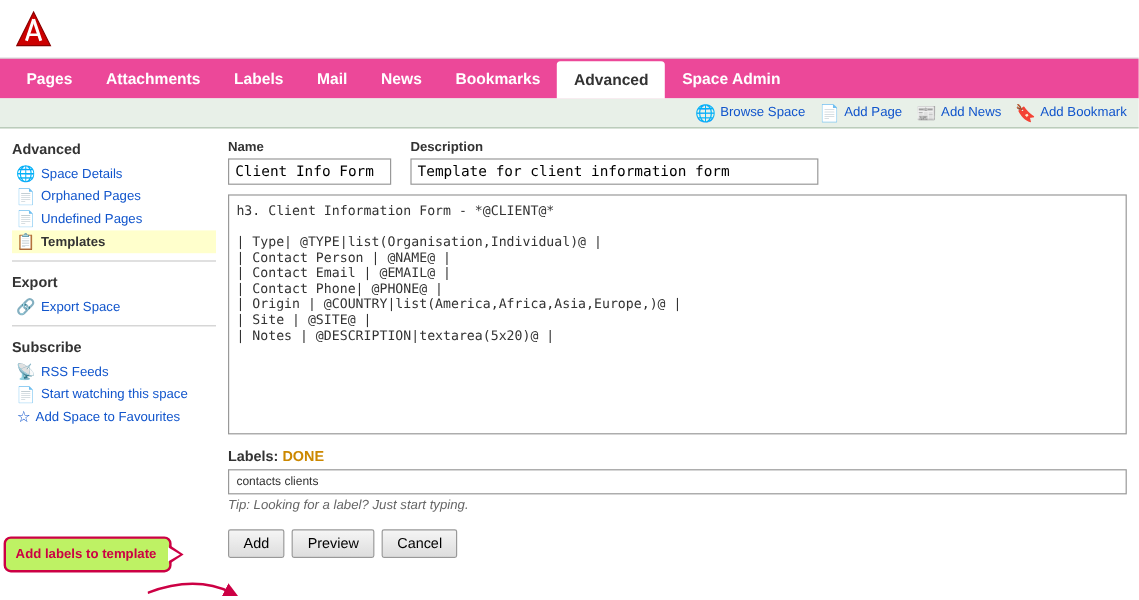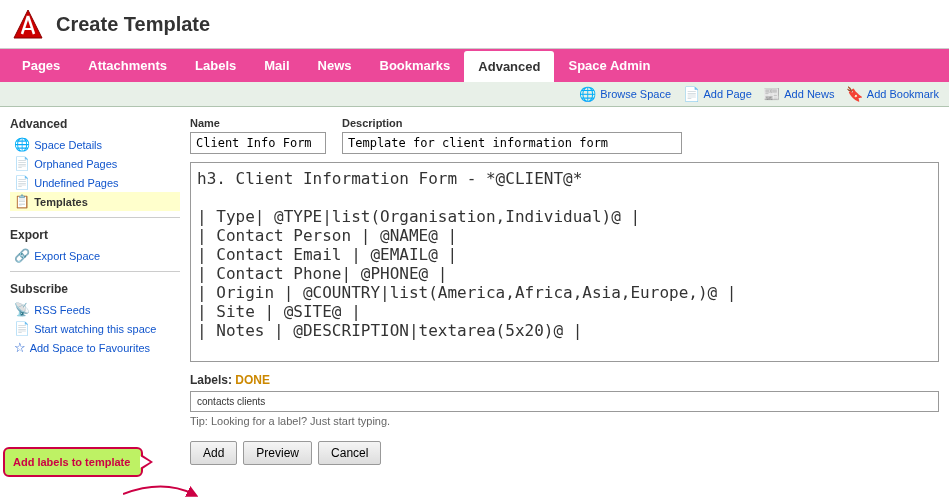--- a/index.html
+++ b/index.html
@@ -39,28 +39,28 @@
 
     
     #content { flex: 1; }
     .form-row { display: flex; gap: 16px; margin-bottom: 8px; align-items: flex-start; }
     .form-group { display: flex; flex-direction: column; gap: 3px; }
     .form-label { font-weight: bold; font-size: 11px; color: #333; }
     .form-input { border: 1px solid #999; padding: 3px 5px; font-size: 12px; font-family: monospace; }
     #name-input { width: 136px; }
     #desc-input { width: 340px; }
 
-    #template-body { width: 100%; height: 200px; border: 1px solid #999; padding: 6px; font-family: monospace; font-size: 16px; resize: none; color: #333; background: #fff; overflow-y: scroll; }
+    #template-body { width: 100%; height: 200px; border: 1px solid #999; padding: 6px; font-family: monospace; font-size: 11px; resize: none; color: #333; background: #fff; overflow-y: scroll; }
 
     
     #labels-section { margin-top: 8px; }
     .labels-title { font-size: 12px; font-weight: bold; color: #333; margin-bottom: 4px; }
     .labels-title span.done { color: #c80; font-weight: bold; }
     #labels-input { width: 100%; border: 1px solid #999; padding: 4px 6px; font-size: 10px; color: #333; }
-    .labels-tip { font-size: 11px; color: #666; margin-top: 3px; }
+    .labels-tip { font-size: 11px; color: #666; margin-top: 3px; font-style: italic; }
 
     
     #buttons { margin-top: 14px; display: flex; gap: 6px; }
     .btn { padding: 4px 12px; border: 1px solid #999; background: linear-gradient(to bottom, #f5f5f5, #ddd); cursor: pointer; font-size: 12px; border-radius: 2px; }
 
     
     #callout { position: absolute; left: 3px; bottom: 14px; width: 128px; }
     .callout-box { background: #bef264; border: 2px solid #cc0044; border-radius: 6px; padding: 6px 8px; font-size: 11px; font-weight: bold; color: #cc0044; line-height: 1.3; position: relative; }
     .callout-arrow { position: absolute; right: -2px; top: 50%; transform: translateY(-50%); width: 0; height: 0; border-top: 8px solid transparent; border-bottom: 8px solid transparent; border-left: 12px solid #cc0044; }
     .callout-arrow-inner { position: absolute; right: 1px; top: -6px; width: 0; height: 0; border-top: 6px solid transparent; border-bottom: 6px solid transparent; border-left: 10px solid #fff; }
@@ -75,21 +75,20 @@
 
 <div id="header">
   <div id="header-left">
     <svg class="logo-svg" viewBox="0 0 36 36">
       <rect width="36" height="36" fill="#fff"></rect>
       <polygon points="18,4 4,32 32,32" fill="#c00" stroke="#800" stroke-width="1"></polygon>
       <line x1="18" y1="10" x2="12" y2="28" stroke="#fff" stroke-width="2.5"></line>
       <line x1="18" y1="10" x2="24" y2="28" stroke="#fff" stroke-width="2.5"></line>
       <line x1="13" y1="23" x2="23" y2="23" stroke="#fff" stroke-width="2"></line>
     </svg>
-    <span id="page-title-text">Create Template</span>
   </div>
 </div>
 
 <div id="nav-tabs">
   <button class="nav-tab">Pages</button>
   <button class="nav-tab">Attachments</button>
   <button class="nav-tab">Labels</button>
   <button class="nav-tab">Mail</button>
   <button class="nav-tab">News</button>
   <button class="nav-tab">Bookmarks</button>

